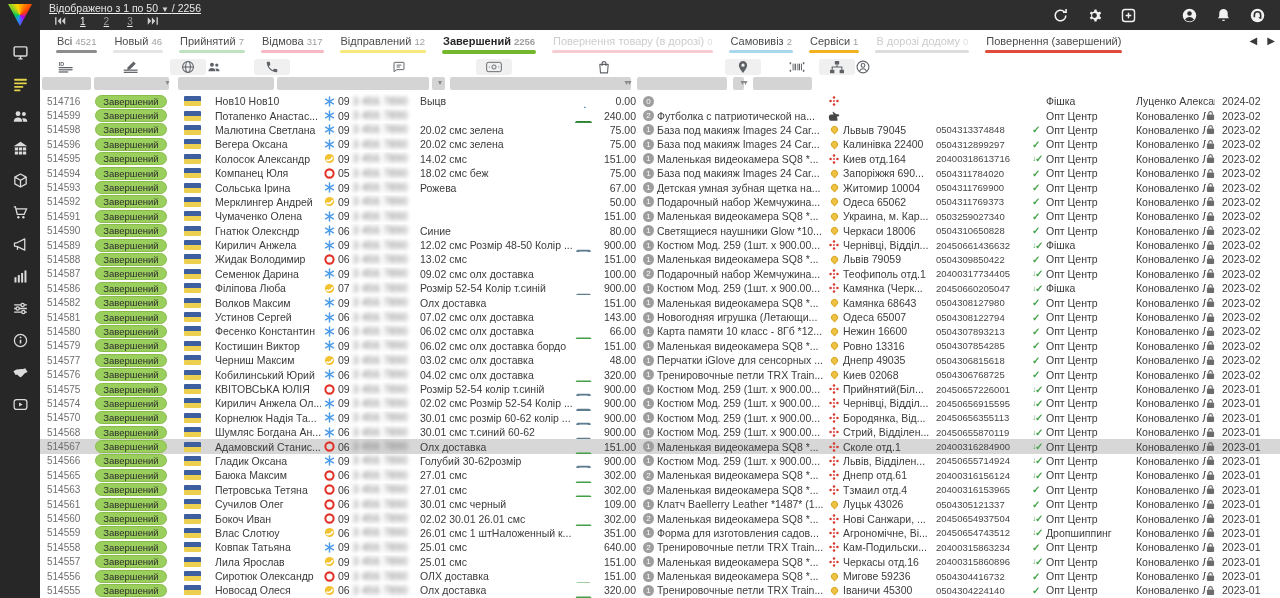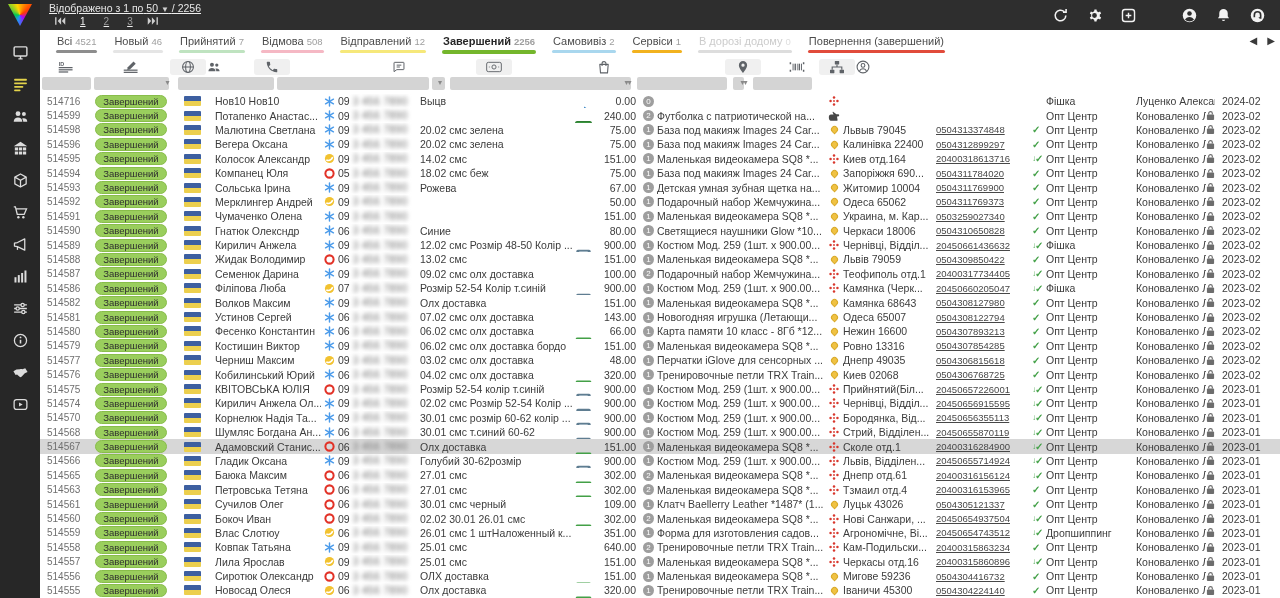--- a/index.html
+++ b/index.html
@@ -86,21 +86,21 @@
   .blurred { filter:blur(2.3px); color:#6d6d6d; font-size:10px; letter-spacing:.5px; }
   .c-price { padding-right:5px; }
   .payic { width:17px; flex:none; display:flex; justify-content:flex-start;margin-top:23px; }
   .c-price .val { margin-left:auto; }
   .c-product { gap:3px; padding-left:2px; }
   .qty { width:11px; height:11px; border-radius:50%; background:#9e9e9e; color:#fff;
     font-size:8px; display:flex; align-items:center; justify-content:center; flex:none; }
   .c-dlv { justify-content:center; }
   .pin { width:7px; height:7px; background:#f0c243; border:1px solid #d8a928;
     border-radius:50% 50% 50% 0; transform:rotate(-45deg); }
-  .c-track { font-size:9.5px; color:#474747;text-decoration:underline; }
+  .c-track { font-size:9.5px; color:#474747; }
   .c-check { color:#43a047; font-size:10px; font-weight:bold; }
   .c-check .rcv { font-size:8px; margin-right:-1px; }
   .c-mgr { justify-content:space-between; padding-right:3px; }
   .c-mgr .mname { overflow:hidden; white-space:nowrap; }
   .c-date { padding-left:4px; }
 </style>
 </head>
 <body>
 
 <div class="sidebar">
@@ -274,23 +274,24 @@
           <path d="M12 5.6a5.6 5.6 0 0 0-5.6 5.6v3.2h2.3v-3.2a3.3 3.3 0 1 1 6.6 0v3.2h-2.1l2 2.3h2.4v-5.5A5.6 5.6 0 0 0 12 5.6z" fill="#2e2e2e"></path>
         </svg></span>
   </div>
 </div>
 
 <div class="tabsbar">
   <div class="tabs" id="tabs">
       <div class="tab"><span class="lbl">Всі</span><span class="cnt">4521</span><span class="ul" style="background: rgb(141, 141, 141);"></span></div>
       <div class="tab"><span class="lbl">Новый</span><span class="cnt">46</span><span class="ul" style="background: rgb(229, 229, 229);"></span></div>
       <div class="tab"><span class="lbl">Прийнятий</span><span class="cnt">7</span><span class="ul" style="background: rgb(191, 227, 192);"></span></div>
-      <div class="tab"><span class="lbl">Відмова</span><span class="cnt">508</span><span class="ul" style="background: rgb(245, 184, 196);"></span></div>
+      <div class="tab"><span class="lbl">Відмова</span><span class="cnt">317</span><span class="ul" style="background: rgb(245, 184, 196);"></span></div>
       <div class="tab"><span class="lbl">Відправлений</span><span class="cnt">12</span><span class="ul" style="background: rgb(246, 232, 122);"></span></div>
       <div class="tab active"><span class="lbl">Завершений</span><span class="cnt">2256</span><span class="ul" style="background: rgb(116, 182, 44);"></span></div>
+      <div class="tab faded"><span class="lbl">Повернення товару (в дорозі)</span><span class="cnt">0</span><span class="ul" style="background: rgb(246, 204, 211);"></span></div>
       <div class="tab"><span class="lbl">Самовивіз</span><span class="cnt">2</span><span class="ul" style="background: rgb(169, 215, 238);"></span></div>
       <div class="tab"><span class="lbl">Сервіси</span><span class="cnt">1</span><span class="ul" style="background: rgb(242, 178, 31);"></span></div>
       <div class="tab faded"><span class="lbl">В дорозі додому</span><span class="cnt">0</span><span class="ul" style="background: rgb(221, 221, 221);"></span></div>
       <div class="tab"><span class="lbl">Повернення (завершений)</span><span class="ul" style="background: rgb(225, 75, 59);"></span></div>
     </div>
   <div class="tabnav">
     <span>◀</span>
     <span>▶</span>
   </div>
 </div>

